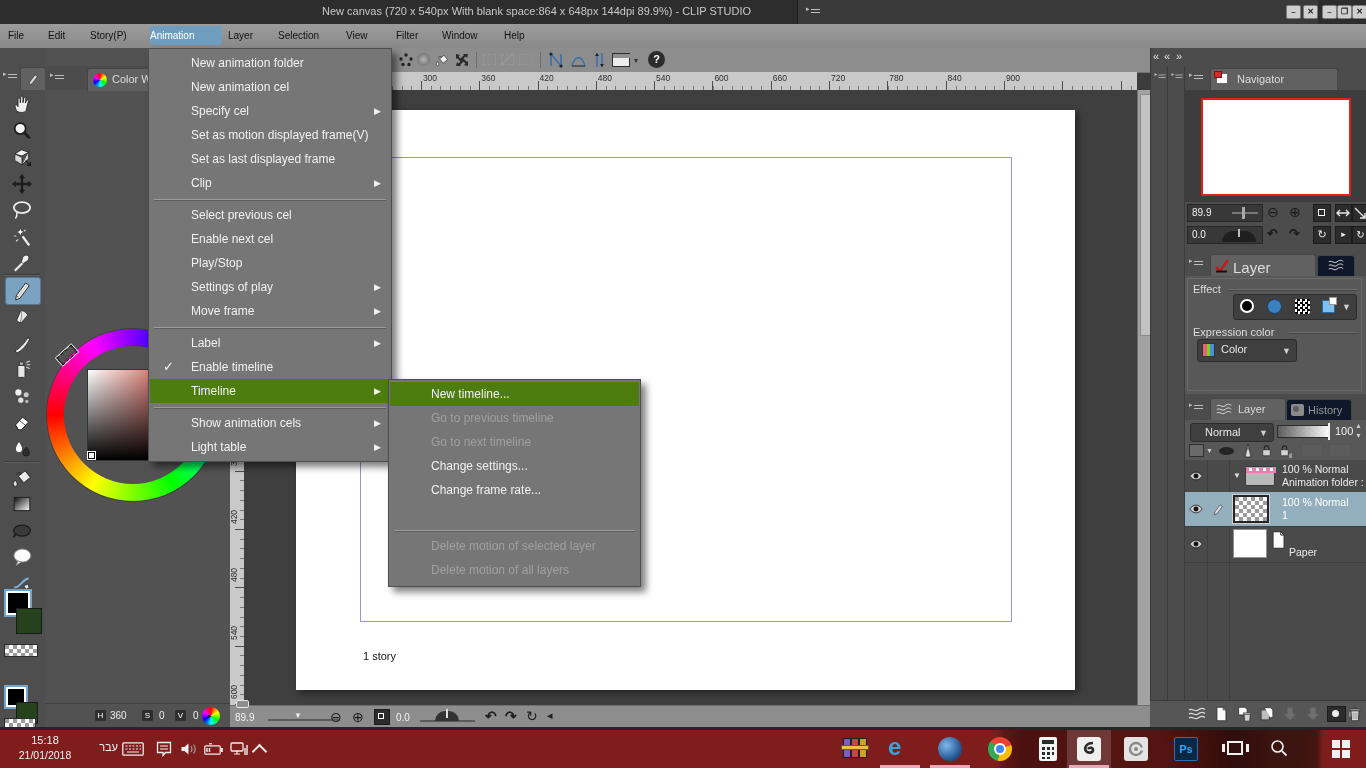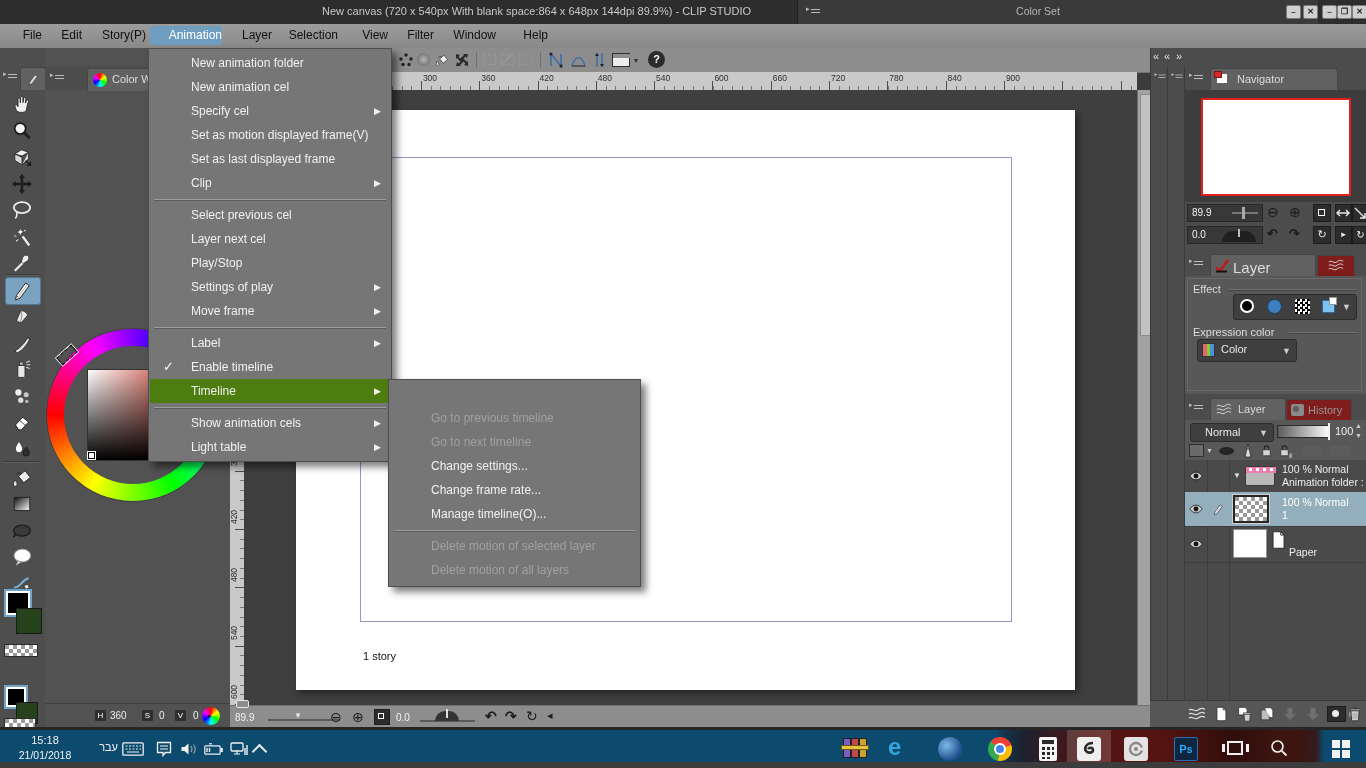--- a/index.html
+++ b/index.html
@@ -11,35 +11,35 @@
   .tb-title{left:322px;top:5px;width:470px;color:#c9c9c9;font-size:11px;white-space:nowrap;overflow:hidden}
   .colorset{left:797px;top:0;width:520px;height:24px;background:#3a3a3a;border-left:1px solid #1f1f1f}
   .cs-title{left:0;right:40px;top:5px;text-align:center;color:#b5b5b5;font-size:10.5px}
   .chipbtn{width:13px;height:12px;background:#cfcfcf;border:1px solid #7d7d7d;border-radius:2px;
     color:#222;font-size:8px;line-height:11px;text-align:center;font-weight:bold}
   .panelmenu{width:14px;height:10px}
   .panelmenu i{display:block;height:1px;background:#bdbdbd;margin:2px 0 0 5px}
   .panelmenu:before{content:"▸";position:absolute;left:0;top:-2px;font-size:7px;color:#bdbdbd}
   
   .menubar{left:0;top:24px;width:1366px;height:24px;background:linear-gradient(#9c9c9c,#898989);border-bottom:1px solid #686868}
-  .mb-item{top:2px;height:19px;line-height:19px;font-size:12px;color:#111;text-align:right;border-radius:3px}
+  .mb-item{top:2px;height:19px;line-height:19px;font-size:10px;color:#111;text-align:left;border-radius:3px}
   .mb-item.active{background:#6f9dc0;color:#fff}
   
   .menu{background:#767676;border:1px solid #4e4e4e;box-shadow:5px 5px 7px rgba(0,0,0,.5);z-index:50}
   .mi{position:absolute;left:1px;right:1px;height:24px;line-height:24px;color:#f1f1f1;font-size:12px;padding-left:41px;box-sizing:border-box}
   .mi.hl{background:#4d7c0f}
   .mi.dis{color:#a0a0a0}
   .mi .arrow{position:absolute;right:9px;top:0;font-size:9px;color:#f1f1f1}
   .mi .check{position:absolute;left:13px;top:0;font-size:13px;color:#fafafa}
   .msep{position:absolute;left:5px;right:5px;height:1px;background:#9c9c9c;box-shadow:0 1px 0 #5e5e5e}
   
   .phead-bg{background:#4c4c4c}
   .ptab{position:absolute;background:#616161;border:1px solid #454545;border-bottom:none;border-radius:3px 3px 0 0;
     color:#dcdcdc;font-size:11px}
-  .ptab.dim{background:#7f1d1d;color:#969696}
+  .ptab.dim{background:#0f172a;color:#969696}
   .ticon{display:block}
   
   .toolcol{left:0;top:48px;width:45px;height:682px;background:#4e4e4e;border-right:1px solid #393939}
   .tool{position:absolute;left:10px;width:24px;height:24px}
   .toolsel{position:absolute;left:5px;width:34px;height:26px;background:#7aa3c2;border-radius:3px;border:1px solid #54788f}
   .tooldiv{position:absolute;left:4px;width:36px;height:1px;background:#3c3c3c;box-shadow:0 1px 0 #5d5d5d}
   .checker{background:repeating-conic-gradient(#ffffff 0 25%,#9b9b9b 0 50%) 0 0/8px 8px}
   
   .cwpanel{left:45px;top:48px;width:185px;height:655px;background:#525252;border-right:1px solid #353535}
   .cw-ring{position:absolute;left:2px;top:281px;width:172px;height:172px;border-radius:50%;
@@ -82,21 +82,21 @@
   .pbody{background:#585858}
   .plabel{position:absolute;color:#dcdcdc;font-size:11px}
   .hline{position:absolute;height:1px;background:#6e6e6e;box-shadow:0 1px 0 #474747}
   .ddbtn{position:absolute;background:#3f3f3f;border:1px solid #2c2c2c;border-radius:3px;color:#e8e8e8;font-size:11px}
   .ddarrow{position:absolute;right:5px;top:4px;font-size:9px;color:#cfcfcf}
   .lrow{position:absolute;left:0;width:181px;border-bottom:1px solid #3e3e3e}
   .ltext{position:absolute;font-size:10.5px;color:#ececec;white-space:nowrap}
   .eyebox{position:absolute;left:3px;top:50%;margin-top:-8px;width:16px;height:16px}
   .colline{position:absolute;top:0;bottom:0;width:1px;background:#3e3e3e}
   
-  .taskbar{left:0;top:730px;width:1366px;height:32px;background:#0c4a6e;z-index:60;overflow:hidden}
+  .taskbar{left:0;top:730px;width:1366px;height:38px;background:#7f1d1d;z-index:60;overflow:hidden}
   .tbphoto{position:absolute;left:1000px;top:-10px;width:320px;height:60px;
     background:radial-gradient(circle at 40% 60%,#541411 0 20%,rgba(40,8,8,.6) 55%,transparent 75%),
                radial-gradient(circle at 75% 30%,#3c1410 0 25%,transparent 70%);filter:blur(2px)}
   .traytxt{position:absolute;color:#f2f2f2;font-size:11px}
   .slot{position:absolute;top:0;width:44px;height:38px}
   .slot.activeapp{background:rgba(255,255,255,.16)}
   .runline{position:absolute;bottom:0;left:2px;right:2px;height:3px;background:#eaa7b7}
   .chev{width:9px;height:9px;border-left:2px solid #e8e8e8;border-top:2px solid #e8e8e8;transform:rotate(45deg)}
   
   .sq{position:absolute;box-sizing:border-box}
@@ -264,21 +264,20 @@
 
 <div class="screen">
 
   <div class="abs titlebar">
     <div class="abs tb-title">New canvas (720 x 540px With blank space:864 x 648px 144dpi 89.9%)  - CLIP STUDIO</div>
     <div class="abs colorset">
       <div class="abs panelmenu" style="left:8px;top:7px">
           <i></i>
           <i></i>
         </div>
-      <div class="abs cs-title">Color Set</div>
       <div class="abs chipbtn" style="left:488px;top:5px">–</div>
       <div class="abs chipbtn" style="left:505px;top:5px">✕</div>
     </div>
     <div class="abs chipbtn" style="left:1322px;top:5px">–</div>
     <div class="abs chipbtn" style="left:1337px;top:5px">❐</div>
     <div class="abs chipbtn" style="left:1352px;top:5px">✕</div>
   </div>
 
   <div class="abs menubar">
     <div class="abs mb-item" style="left:8px;width:34px">File</div>
@@ -737,39 +736,39 @@
 
   <div class="abs menu" style="left:148px;top:48px;width:242px;height:412px">
     <div class="mi" style="top:2px"><span>New animation folder</span></div>
     <div class="mi" style="top:26px"><span>New animation cel</span></div>
     <div class="mi" style="top:50px"><span>Specify cel</span><span class="arrow">▶</span></div>
     <div class="mi" style="top:74px"><span>Set as motion displayed frame(V)</span></div>
     <div class="mi" style="top:98px"><span>Set as last displayed frame</span></div>
     <div class="mi" style="top:122px"><span>Clip</span><span class="arrow">▶</span></div>
     <div class="msep" style="top:150px"></div>
     <div class="mi" style="top:154px"><span>Select previous cel</span></div>
-    <div class="mi" style="top:178px"><span>Layer next cel</span></div>
+    <div class="mi" style="top:178px"><span>Enable next cel</span></div>
     <div class="mi" style="top:202px"><span>Play/Stop</span></div>
     <div class="mi" style="top:226px"><span>Settings of play</span><span class="arrow">▶</span></div>
     <div class="mi" style="top:250px"><span>Move frame</span><span class="arrow">▶</span></div>
     <div class="msep" style="top:278px"></div>
     <div class="mi" style="top:282px"><span>Label</span><span class="arrow">▶</span></div>
     <div class="mi" style="top:306px"><span class="check">✓</span><span>Enable timeline</span></div>
     <div class="mi hl" style="top:330px"><span>Timeline</span><span class="arrow">▶</span></div>
     <div class="msep" style="top:358px"></div>
     <div class="mi" style="top:362px"><span>Show animation cels</span><span class="arrow">▶</span></div>
     <div class="mi" style="top:386px"><span>Light table</span><span class="arrow">▶</span></div>
   </div>
 
   <div class="abs menu" style="left:388px;top:379px;width:251px;height:206px;z-index:55">
+    <div class="mi hl" style="top:2px"><span>New timeline...</span></div>
     <div class="mi dis" style="top:26px"><span>Go to previous timeline</span></div>
     <div class="mi dis" style="top:50px"><span>Go to next timeline</span></div>
     <div class="mi" style="top:74px"><span>Change settings...</span></div>
     <div class="mi" style="top:98px"><span>Change frame rate...</span></div>
-    <div class="mi" style="top:122px"><span>Manage timeline(O)...</span></div>
     <div class="msep" style="top:150px"></div>
     <div class="mi dis" style="top:178px"><span>Delete motion of all layers</span></div>
     <div class="mi dis" style="top:154px"><span>Delete motion of selected layer</span></div>
   </div>
 
   <div class="abs taskbar">
     <div class="tbphoto"></div>
     <span class="traytxt" style="left:17px;top:4px;width:56px;text-align:center">15:18</span>
     <span class="traytxt" style="left:10px;top:19px;width:70px;text-align:center;font-size:10.5px">21/01/2018</span>
     <span class="traytxt" style="left:88px;top:11px;width:30px;text-align:right">עבר</span>

